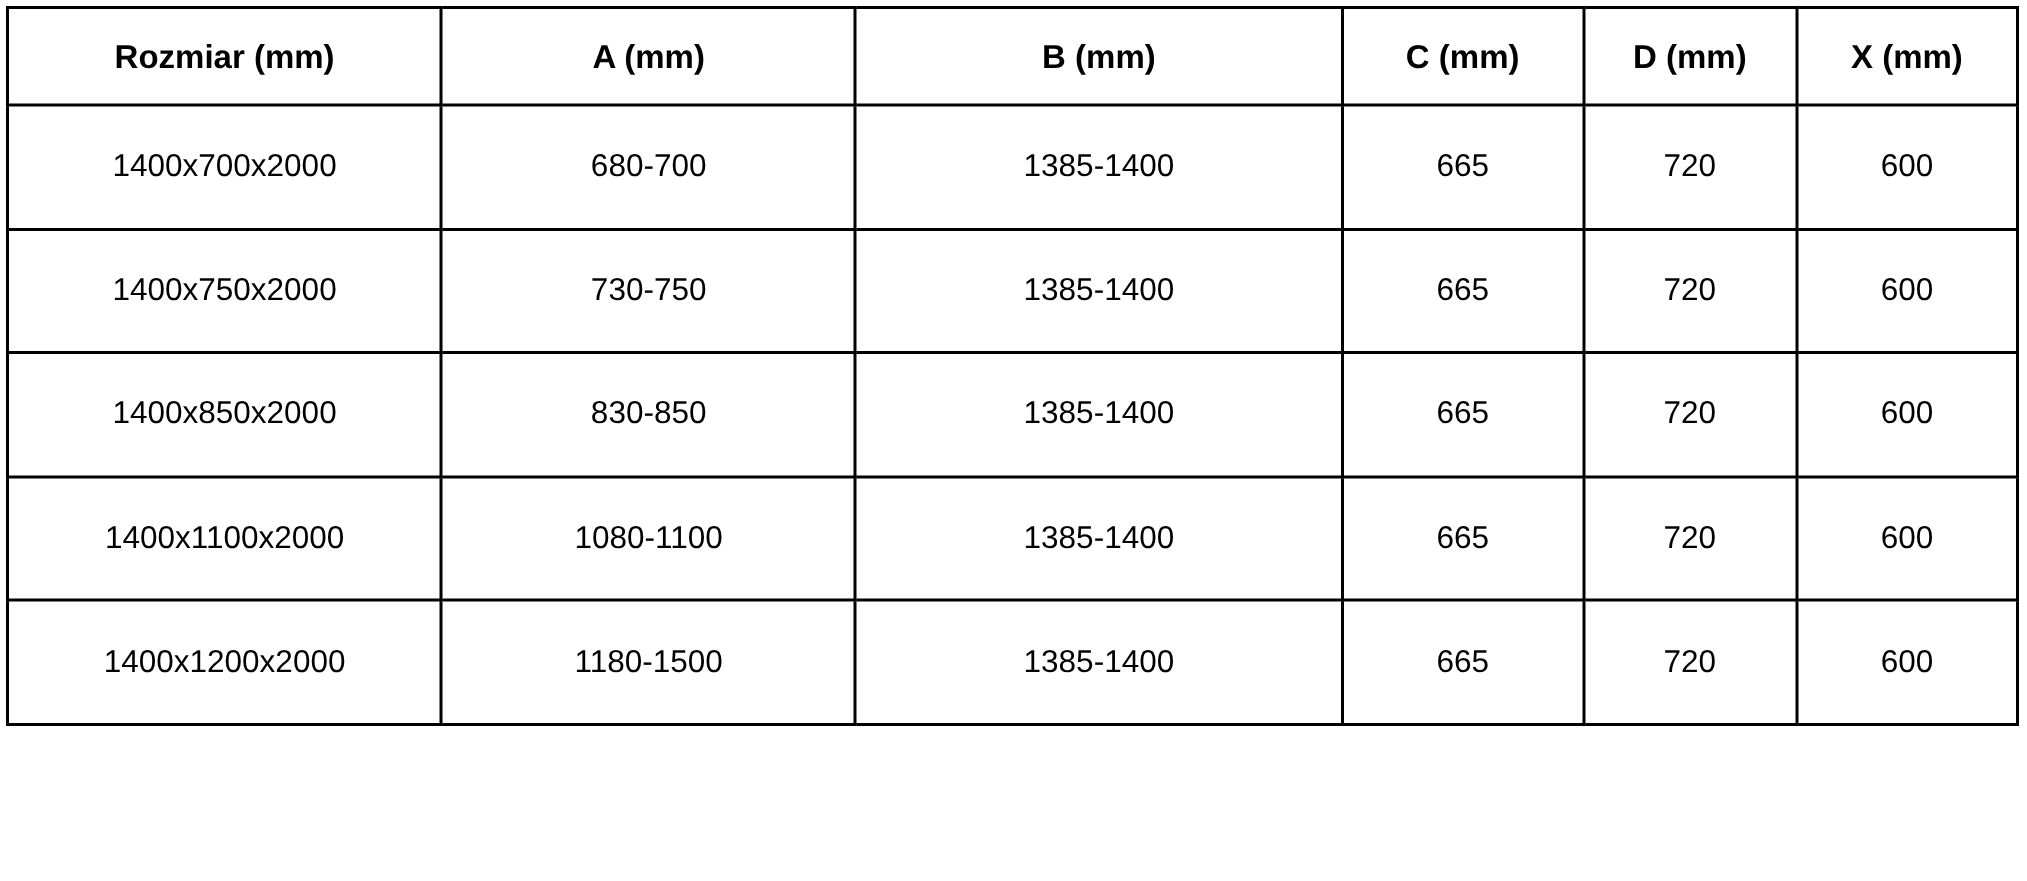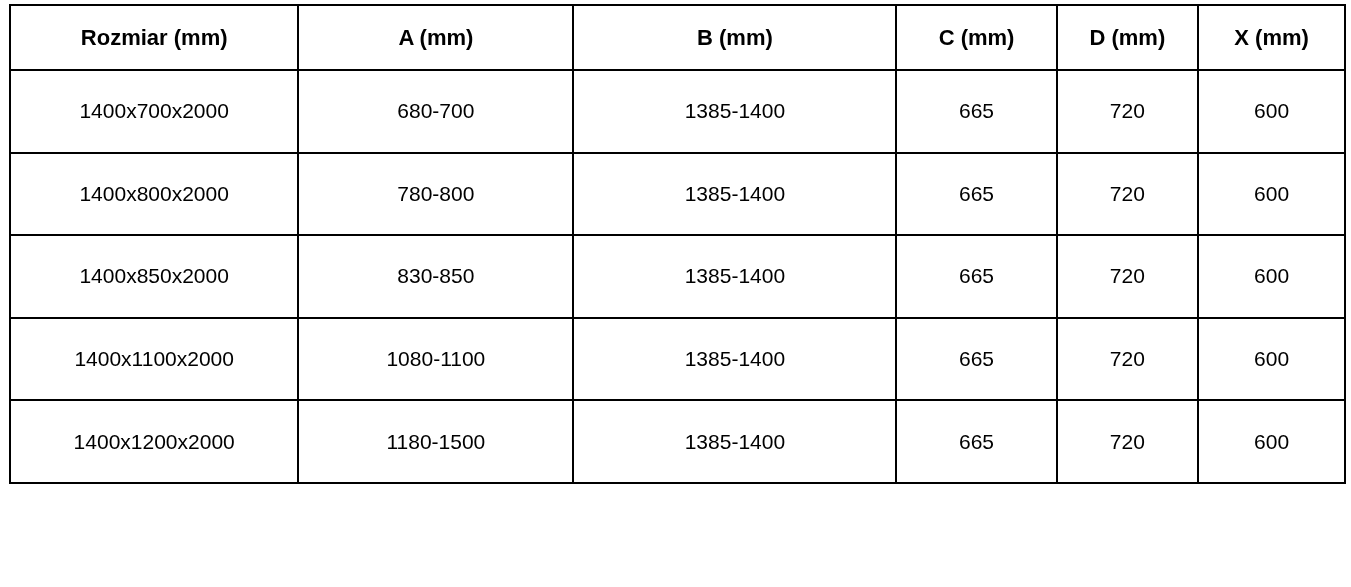--- a/index.html
+++ b/index.html
@@ -6,21 +6,21 @@
     margin: 0;
     padding: 0;
     background: #ffffff;
     font-family: "Liberation Sans", "DejaVu Sans", sans-serif;
     color: #000000;
   }
   .page {
     width: 1351px;
     height: 489px;
     box-sizing: border-box;
-    padding: 4px 5px 5px 9px;
+    padding: 4px 5px 5px 4px;
     background: #ffffff;
   }
   table.dim-table {
     border-collapse: collapse;
     width: 100%;
     height: 100%;
     table-layout: fixed;
     background: #ffffff;
   }
   table.dim-table th,
@@ -75,22 +75,22 @@
     <tbody>
         <tr>
           <td>1400x700x2000</td>
           <td>680-700</td>
           <td>1385-1400</td>
           <td>665</td>
           <td>720</td>
           <td>600</td>
         </tr>
         <tr>
-          <td>1400x800x2000</td>
-          <td>780-800</td>
+          <td>1400x750x2000</td>
+          <td>730-750</td>
           <td>1385-1400</td>
           <td>665</td>
           <td>720</td>
           <td>600</td>
         </tr>
         <tr>
           <td>1400x850x2000</td>
           <td>830-850</td>
           <td>1385-1400</td>
           <td>665</td>

